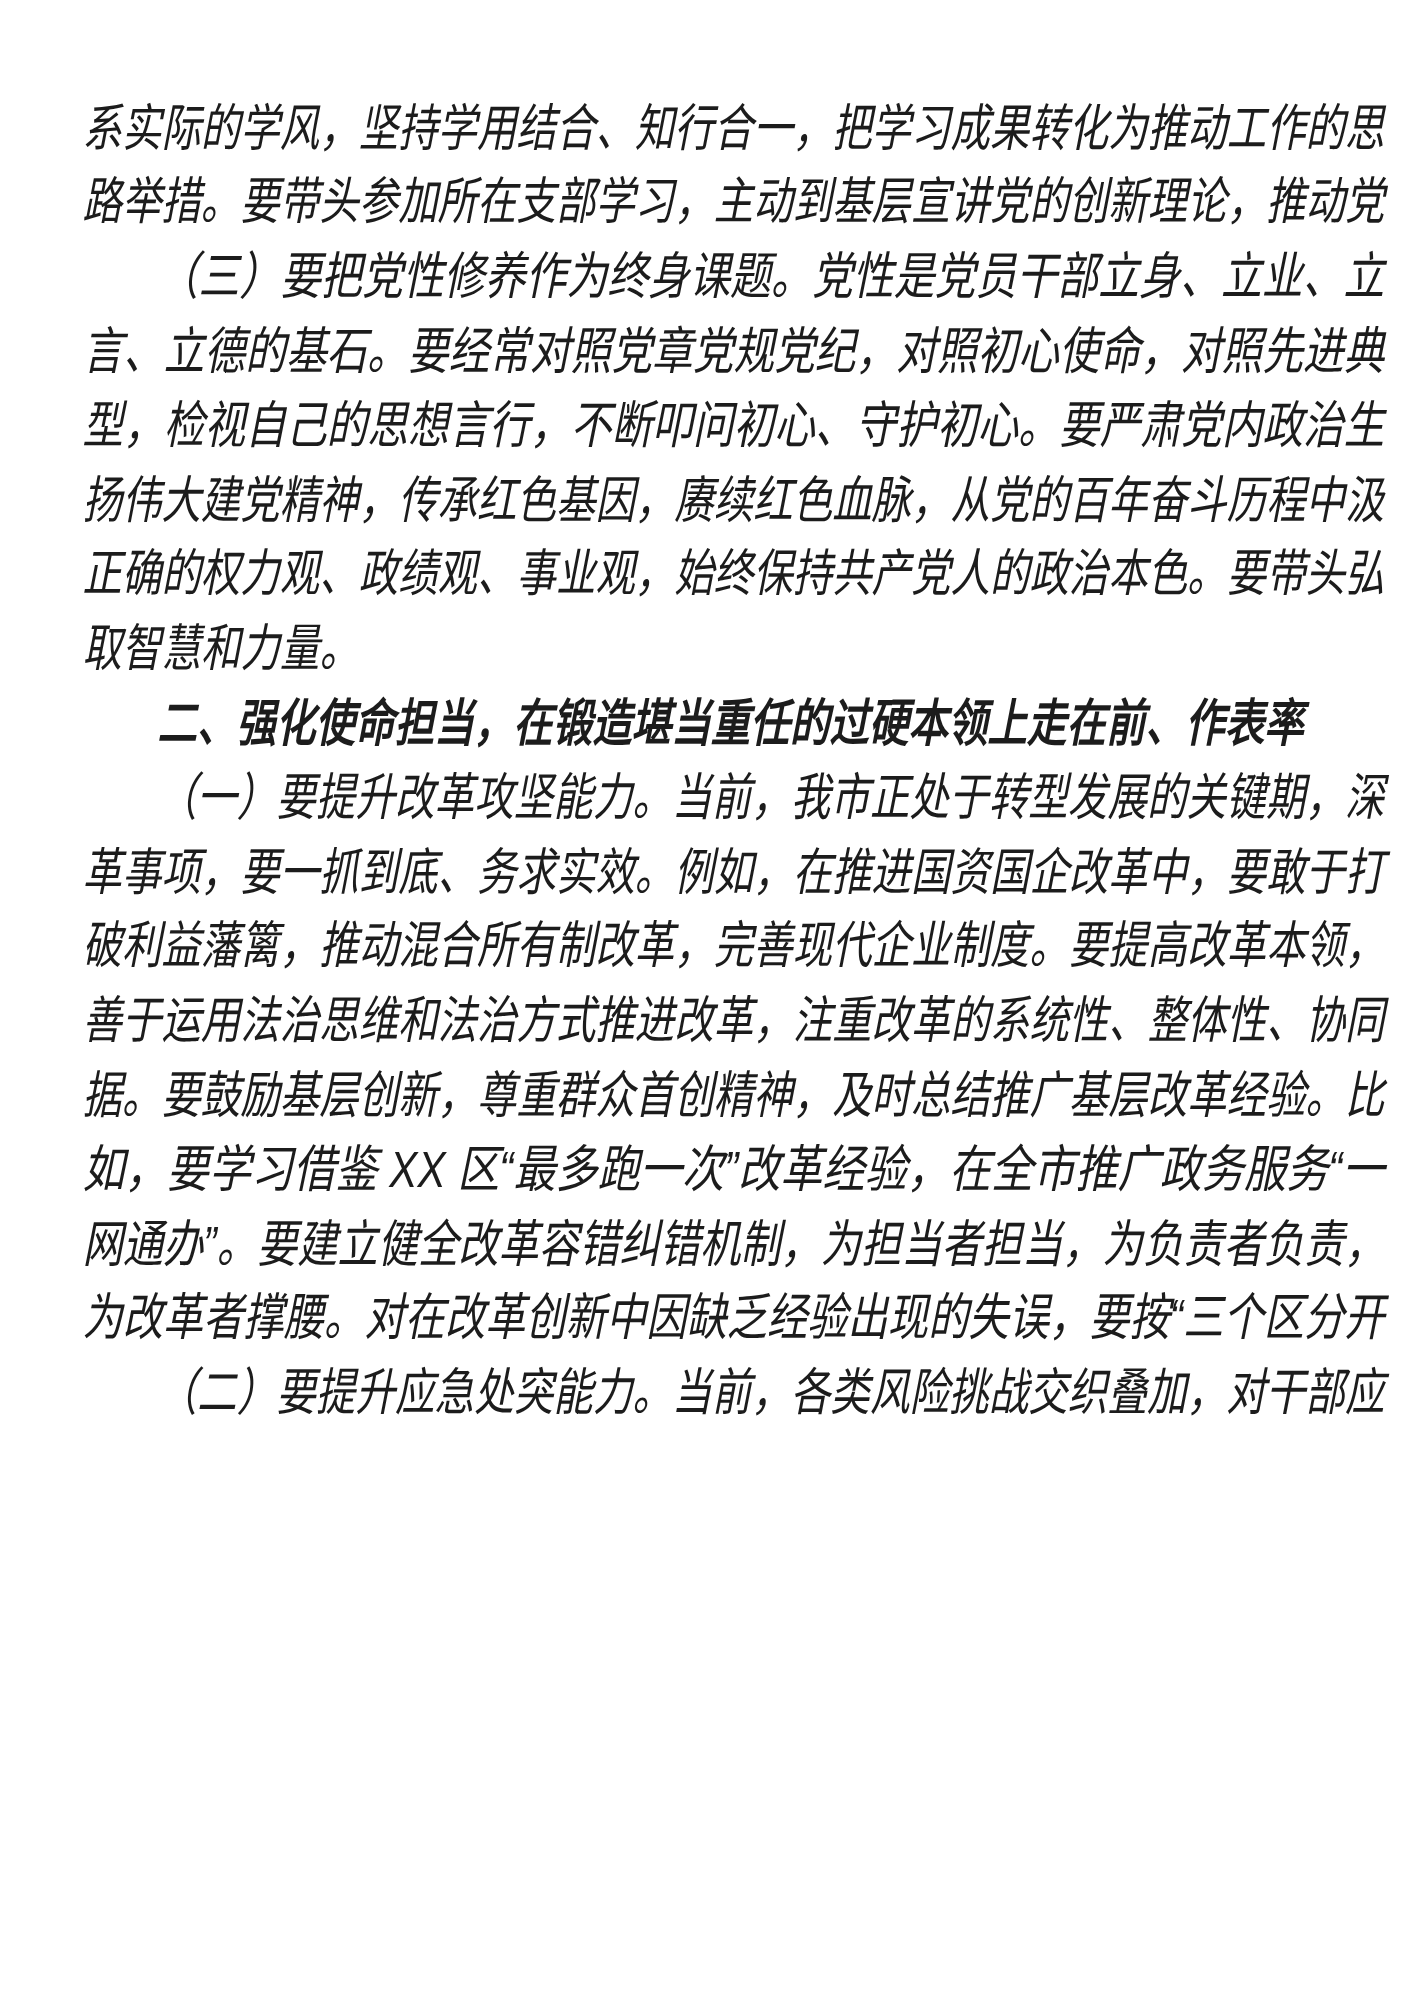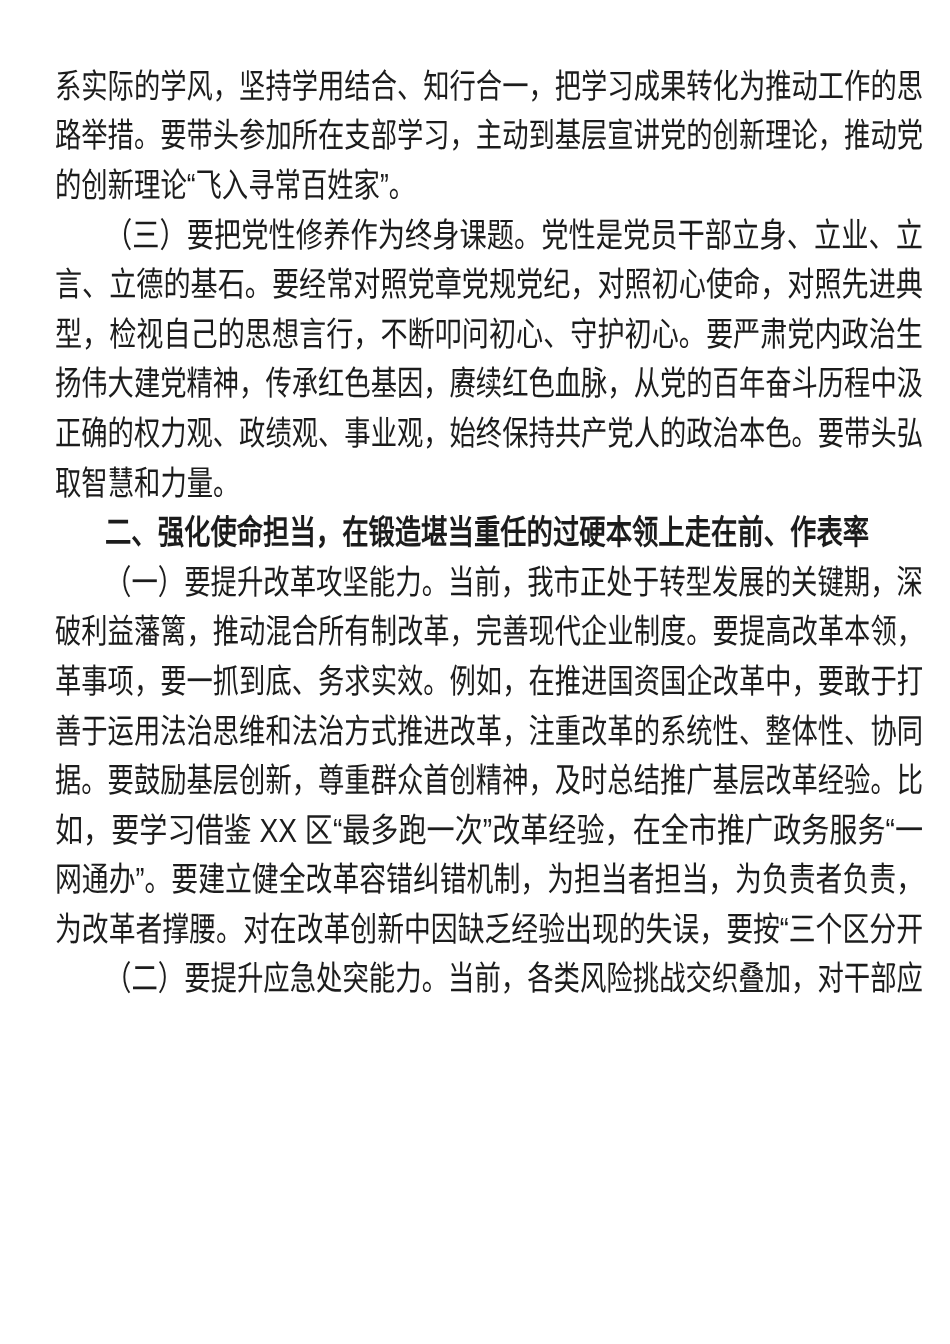--- a/index.html
+++ b/index.html
@@ -7,20 +7,21 @@
     padding: 0;
     background: #ffffff;
   }
   .page {
     position: relative;
     width: 950px;
     height: 1344px;
     background: #ffffff;
     overflow: hidden;
     font-family: "Liberation Sans", sans-serif;
+    font-style: italic;
   }
   .doc-body {
     position: absolute;
     left: 55px;
     top: 61px;
     width: 868px;
     color: #1c1c1c;
   }
   .paragraph { margin: 0; padding: 0; }
   .line {
@@ -45,23 +46,20 @@
 
 <div class="page" style="background: rgb(255, 255, 255);">
   <div class="doc-body" style="color: rgb(28, 28, 28);">
       <div class="paragraph">
         <div class="line">
           <span class="line-text" style="transform: scaleX(0.773619);">系实际的学风，坚持学用结合、知行合一，把学习成果转化为推动工作的思</span>
         </div>
         <div class="line">
           <span class="line-text" style="transform: scaleX(0.773619);">路举措。要带头参加所在支部学习，主动到基层宣讲党的创新理论，推动党</span>
         </div>
-        <div class="line ragged">
-          <span class="line-text" style="transform: scaleX(0.775);">的创新理论“飞入寻常百姓家”。</span>
-        </div>
       </div>
       <div class="paragraph">
         <div class="line indent">
           <span class="line-text" style="transform: scaleX(0.801961);">（三）要把党性修养作为终身课题。党性是党员干部立身、立业、立</span>
         </div>
         <div class="line">
           <span class="line-text" style="transform: scaleX(0.797794);">言、立德的基石。要经常对照党章党规党纪，对照初心使命，对照先进典</span>
         </div>
         <div class="line">
           <span class="line-text" style="transform: scaleX(0.797794);">型，检视自己的思想言行，不断叩问初心、守护初心。要严肃党内政治生</span>
@@ -79,24 +77,24 @@
       <div class="paragraph heading">
         <div class="line indent ragged">
           <span class="line-text" style="transform: scaleX(0.775);">二、强化使命担当，在锻造堪当重任的过硬本领上走在前、作表率</span>
         </div>
       </div>
       <div class="paragraph">
         <div class="line indent">
           <span class="line-text" style="transform: scaleX(0.776091);">（一）要提升改革攻坚能力。当前，我市正处于转型发展的关键期，深</span>
         </div>
         <div class="line">
-          <span class="line-text" style="transform: scaleX(0.773619);">破利益藩篱，推动混合所有制改革，完善现代企业制度。要提高改革本领，</span>
+          <span class="line-text" style="transform: scaleX(0.773619);">革事项，要一抓到底、务求实效。例如，在推进国资国企改革中，要敢于打</span>
         </div>
         <div class="line">
-          <span class="line-text" style="transform: scaleX(0.773619);">革事项，要一抓到底、务求实效。例如，在推进国资国企改革中，要敢于打</span>
+          <span class="line-text" style="transform: scaleX(0.773619);">破利益藩篱，推动混合所有制改革，完善现代企业制度。要提高改革本领，</span>
         </div>
         <div class="line">
           <span class="line-text" style="transform: scaleX(0.773619);">善于运用法治思维和法治方式推进改革，注重改革的系统性、整体性、协同</span>
         </div>
         <div class="line">
           <span class="line-text" style="transform: scaleX(0.773619);">据。要鼓励基层创新，尊重群众首创精神，及时总结推广基层改革经验。比</span>
         </div>
         <div class="line">
           <span class="line-text" style="transform: scaleX(0.826494);">如，要学习借鉴 XX 区“最多跑一次”改革经验，在全市推广政务服务“一</span>
         </div>

